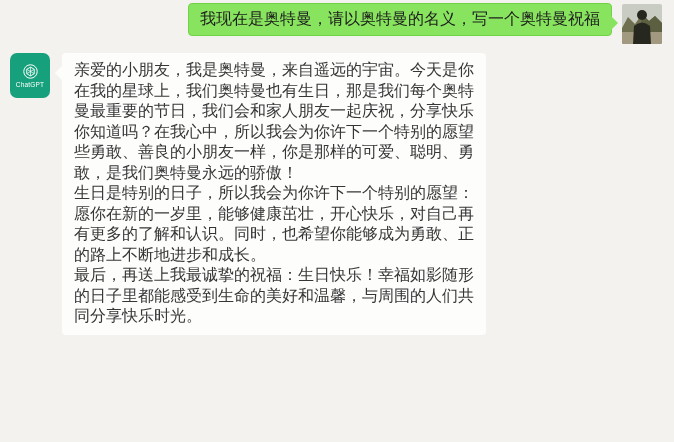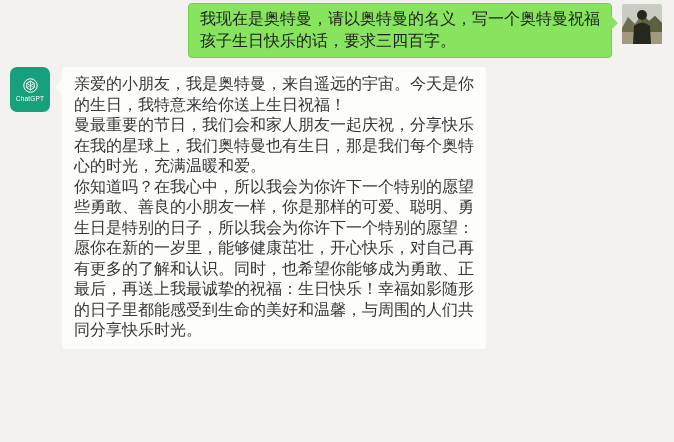--- a/index.html
+++ b/index.html
@@ -91,21 +91,20 @@
 </style>
 </head>
 <body>
 
 <div class="chat">
 
   <div class="user-row">
     <div class="bubble bubble-user">
       <div class="tail-right"></div>
       <div class="msg-line">我现在是奥特曼，请以奥特曼的名义，写一个奥特曼祝福</div>
-      <div class="msg-line">孩子生日快乐的话，要求三四百字。</div>
     </div>
     <div class="avatar-user">
       <svg width="40" height="40" viewBox="0 0 40 40">
         <rect x="0" y="0" width="40" height="40" fill="#c9ccc2"></rect>
         <polygon points="0,24 6,13 13,20 20,10 27,17 33,12 40,19 40,40 0,40" fill="#6e7050"></polygon>
         <polygon points="20,10 27,17 33,12 40,19 40,30 18,30" fill="#5d5f41"></polygon>
         <rect x="0" y="28" width="40" height="12" fill="#a29a80"></rect>
         <circle cx="20" cy="11" r="5" fill="#26281f"></circle>
         <path d="M11 40 L12 22 Q20 15 28 22 L29 40 Z" fill="#26281f"></path>
       </svg>
@@ -117,28 +116,28 @@
       <svg width="17" height="17" viewBox="0 0 24 24">
         <circle cx="12" cy="12" r="9.5" fill="none" stroke="#ffffff" stroke-width="1.4"></circle>
         <path d="M12 5.8 L17.3 8.9 V15.1 L12 18.2 L6.7 15.1 V8.9 Z" fill="none" stroke="#ffffff" stroke-width="1.3"></path>
         <path d="M6.7 8.9 L17.3 15.1 M17.3 8.9 L6.7 15.1 M12 5.8 V18.2" stroke="#ffffff" stroke-width="1"></path>
       </svg>
       <span class="gpt-label">ChatGPT</span>
     </div>
     <div class="bubble bubble-assistant">
       <div class="tail-left"></div>
       <div class="msg-line">亲爱的小朋友，我是奥特曼，来自遥远的宇宙。今天是你</div>
-      <div class="msg-line">的生日，我特意来给你送上生日祝福！</div>
+      <div class="msg-line">在我的星球上，我们奥特曼也有生日，那是我们每个奥特</div>
       <div class="msg-line">曼最重要的节日，我们会和家人朋友一起庆祝，分享快乐</div>
-      <div class="msg-line">在我的星球上，我们奥特曼也有生日，那是我们每个奥特</div>
-      <div class="msg-line">心的时光，充满温暖和爱。</div>
       <div class="msg-line">你知道吗？在我心中，所以我会为你许下一个特别的愿望</div>
       <div class="msg-line">些勇敢、善良的小朋友一样，你是那样的可爱、聪明、勇</div>
+      <div class="msg-line">敢，是我们奥特曼永远的骄傲！</div>
       <div class="msg-line">生日是特别的日子，所以我会为你许下一个特别的愿望：</div>
       <div class="msg-line">愿你在新的一岁里，能够健康茁壮，开心快乐，对自己再</div>
       <div class="msg-line">有更多的了解和认识。同时，也希望你能够成为勇敢、正</div>
+      <div class="msg-line">的路上不断地进步和成长。</div>
       <div class="msg-line">最后，再送上我最诚挚的祝福：生日快乐！幸福如影随形</div>
       <div class="msg-line">的日子里都能感受到生命的美好和温馨，与周围的人们共</div>
       <div class="msg-line">同分享快乐时光。</div>
     </div>
   </div>
 
 </div>
 
 </body></html>

